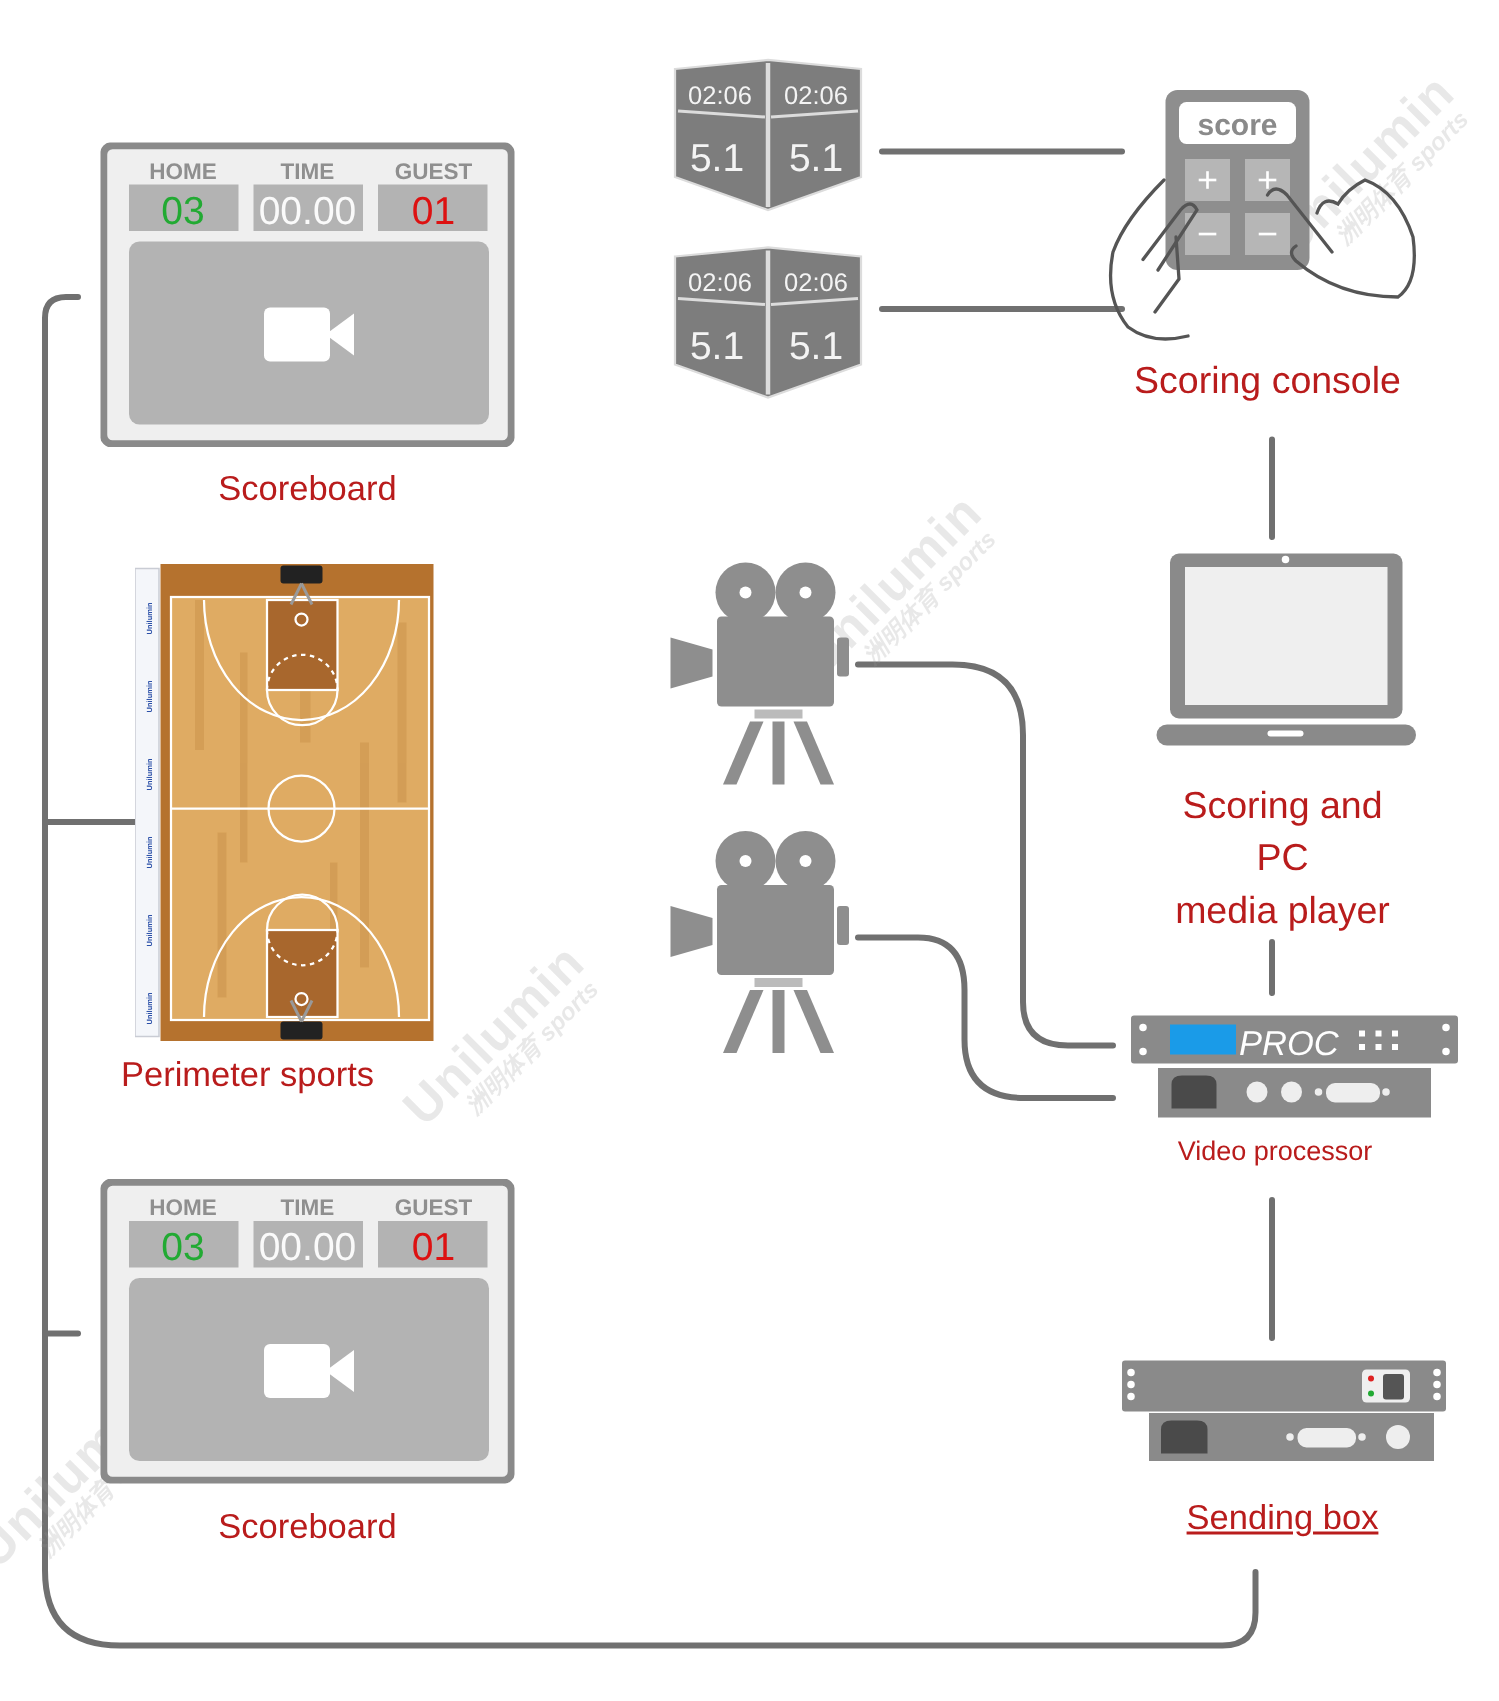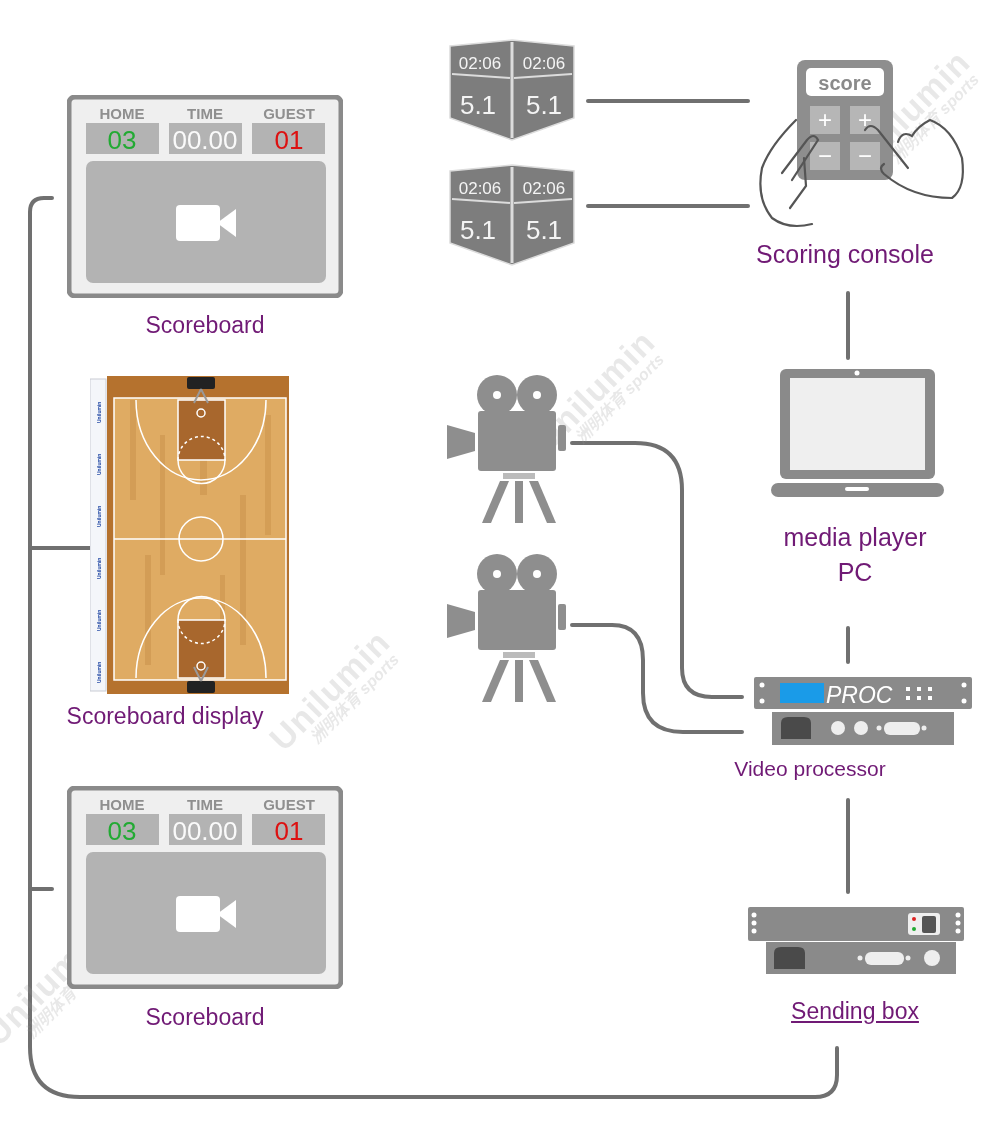--- a/index.html
+++ b/index.html
@@ -1,18 +1,18 @@
 <!DOCTYPE html>
 <html><head>
 <meta charset="utf-8">
 <style>
   html,body{margin:0;padding:0;background:#fff;}
   body{width:999px;height:1134px;position:relative;overflow:hidden;font-family:"Liberation Sans",sans-serif;}
   .abs{position:absolute;}
-  .label{position:absolute;color:#701a75;text-align:center;white-space:nowrap;}
+  .label{position:absolute;color:#b91c1c;text-align:center;white-space:nowrap;}
   .lbl-calibri{font-family:"Liberation Sans",sans-serif;font-size:23px;}
   svg text{font-family:"Liberation Sans",sans-serif;}
   .wm{position:absolute;color:rgba(150,150,150,0.22);font-weight:bold;font-family:"Liberation Sans",sans-serif;transform:rotate(-45deg);transform-origin:left bottom;white-space:nowrap;}
   .wm span{display:block;}
   .wm .big{font-size:34px;letter-spacing:1px;}
   .wm .small{font-size:16px;font-style:italic;margin-left:30px;margin-top:-6px;}
 </style>
 </head>
 <body>
 
@@ -113,21 +113,21 @@
       <rect x="97" y="306" width="28" height="12" rx="2"></rect>
     </g>
     <g stroke="#999" stroke-width="2">
       <line x1="111" y1="14" x2="104" y2="28"></line>
         <line x1="111" y1="14" x2="118" y2="28"></line>
       <line x1="111" y1="306" x2="104" y2="292"></line>
         <line x1="111" y1="306" x2="118" y2="292"></line>
     </g>
   </svg>
 </div>
-<div class="label lbl-calibri" style="left:40px;top:703px;width:250px;">Scoreboard display</div>
+<div class="label lbl-calibri" style="left:40px;top:703px;width:250px;">Perimeter sports</div>
 
 <div class="abs" style="left:67px;top:786px;width:276px;height:203px;">
   <svg width="276" height="203">
     <rect x="2" y="2" width="272" height="199" rx="6" fill="#efefef" stroke="#8a8a8a" stroke-width="5"></rect>
     <text x="55" y="24" font-size="15" font-weight="bold" fill="#8f8f8f" text-anchor="middle">HOME</text>
     <text x="138" y="24" font-size="15" font-weight="bold" fill="#8f8f8f" text-anchor="middle">TIME</text>
     <text x="222" y="24" font-size="15" font-weight="bold" fill="#8f8f8f" text-anchor="middle">GUEST</text>
     <rect x="19" y="28" width="73" height="31" fill="#b3b3b3"></rect>
     <rect x="102" y="28" width="73" height="31" fill="#b3b3b3"></rect>
     <rect x="185" y="28" width="73" height="31" fill="#b3b3b3"></rect>
@@ -161,21 +161,21 @@
     <line x1="66" y1="4" x2="66" y2="100" stroke="#dcdcdc" stroke-width="3"></line>
     <line x1="6" y1="36" x2="64" y2="40" stroke="#dcdcdc" stroke-width="2"></line>
     <line x1="68" y1="40" x2="126" y2="36" stroke="#dcdcdc" stroke-width="2"></line>
     <text x="34" y="31" font-size="17" fill="#f4f4f4" text-anchor="middle" font-family="Liberation Mono, monospace">02:06</text>
     <text x="98" y="31" font-size="17" fill="#f4f4f4" text-anchor="middle" font-family="Liberation Mono, monospace">02:06</text>
     <text x="32" y="76" font-size="26" fill="#f4f4f4" text-anchor="middle" font-family="Liberation Mono, monospace">5.1</text>
     <text x="98" y="76" font-size="26" fill="#f4f4f4" text-anchor="middle" font-family="Liberation Mono, monospace">5.1</text>
   </svg>
 </div>
 
-<div class="abs" style="left:752px;top:58px;width:220px;height:170px;">
+<div class="abs" style="left:732px;top:58px;width:220px;height:170px;">
   <svg width="220" height="170">
     <rect x="45" y="2" width="96" height="120" rx="8" fill="#8e8e8e"></rect>
     <rect x="54" y="10" width="78" height="28" rx="5" fill="#fff"></rect>
     <text x="93" y="32" font-size="20" font-weight="bold" fill="#8a8a8a" text-anchor="middle">score</text>
     <rect x="58" y="48" width="30" height="28" fill="#b6b6b6"></rect>
     <rect x="98" y="48" width="30" height="28" fill="#b6b6b6"></rect>
     <rect x="58" y="84" width="30" height="28" fill="#b6b6b6"></rect>
     <rect x="98" y="84" width="30" height="28" fill="#b6b6b6"></rect>
     <text x="73" y="70" font-size="24" fill="#fff" text-anchor="middle">+</text>
     <text x="113" y="70" font-size="24" fill="#fff" text-anchor="middle">+</text>
@@ -195,22 +195,23 @@
 <div class="abs" style="left:770px;top:365px;width:175px;height:135px;">
   <svg width="175" height="135">
     <rect x="10" y="4" width="155" height="110" rx="6" fill="#8a8a8a"></rect>
     <rect x="20" y="13" width="135" height="92" fill="#efefef"></rect>
     <circle cx="87" cy="8" r="2.5" fill="#fff"></circle>
     <rect x="1" y="118" width="173" height="14" rx="7" fill="#8a8a8a"></rect>
     <rect x="75" y="122" width="24" height="4" rx="2" fill="#fff"></rect>
   </svg>
 </div>
 <div class="label" style="left:740px;top:520px;width:230px;font-size:25px;line-height:35px;">
+  <div>Scoring and</div>
+  <div>PC</div>
   <div>media player</div>
-  <div>PC</div>
 </div>
 
 <div class="abs" style="left:445px;top:373px;width:125px;height:152px;">
   <svg width="125" height="152">
     <g fill="#8e8e8e">
       <circle cx="52" cy="22" r="20"></circle>
         <circle cx="92" cy="22" r="20"></circle>
       <rect x="33" y="38" width="78" height="60" rx="3"></rect>
       <path d="M2 52 L30 60 L30 78 L2 86 Z"></path>
       <rect x="113" y="52" width="8" height="26" rx="2"></rect>
@@ -260,21 +261,21 @@
     </g>
     <rect x="18" y="37" width="182" height="33" fill="#8a8a8a"></rect>
     <path d="M27 48 Q27 42 34 42 L50 42 Q57 42 57 48 L57 64 L27 64 Z" fill="#4a4a4a"></path>
     <circle cx="84" cy="53" r="7" fill="#eee"></circle>
       <circle cx="107" cy="53" r="7" fill="#eee"></circle>
     <circle cx="125" cy="53" r="2.5" fill="#eee"></circle>
       <circle cx="170" cy="53" r="2.5" fill="#eee"></circle>
     <rect x="130" y="47" width="36" height="13" rx="6" fill="#eee"></rect>
   </svg>
 </div>
-<div class="label" style="left:690px;top:757px;width:240px;font-size:21px;">Video processor</div>
+<div class="label" style="left:730px;top:757px;width:240px;font-size:18px;">Video processor</div>
 
 <div class="abs" style="left:748px;top:905px;width:218px;height:70px;">
   <svg width="218" height="70">
     <rect x="0" y="2" width="216" height="34" rx="2" fill="#8a8a8a"></rect>
     <circle cx="6" cy="10" r="2.5" fill="#fff"></circle>
       <circle cx="6" cy="18" r="2.5" fill="#fff"></circle>
       <circle cx="6" cy="26" r="2.5" fill="#fff"></circle>
     <circle cx="210" cy="10" r="2.5" fill="#fff"></circle>
       <circle cx="210" cy="18" r="2.5" fill="#fff"></circle>
       <circle cx="210" cy="26" r="2.5" fill="#fff"></circle>

